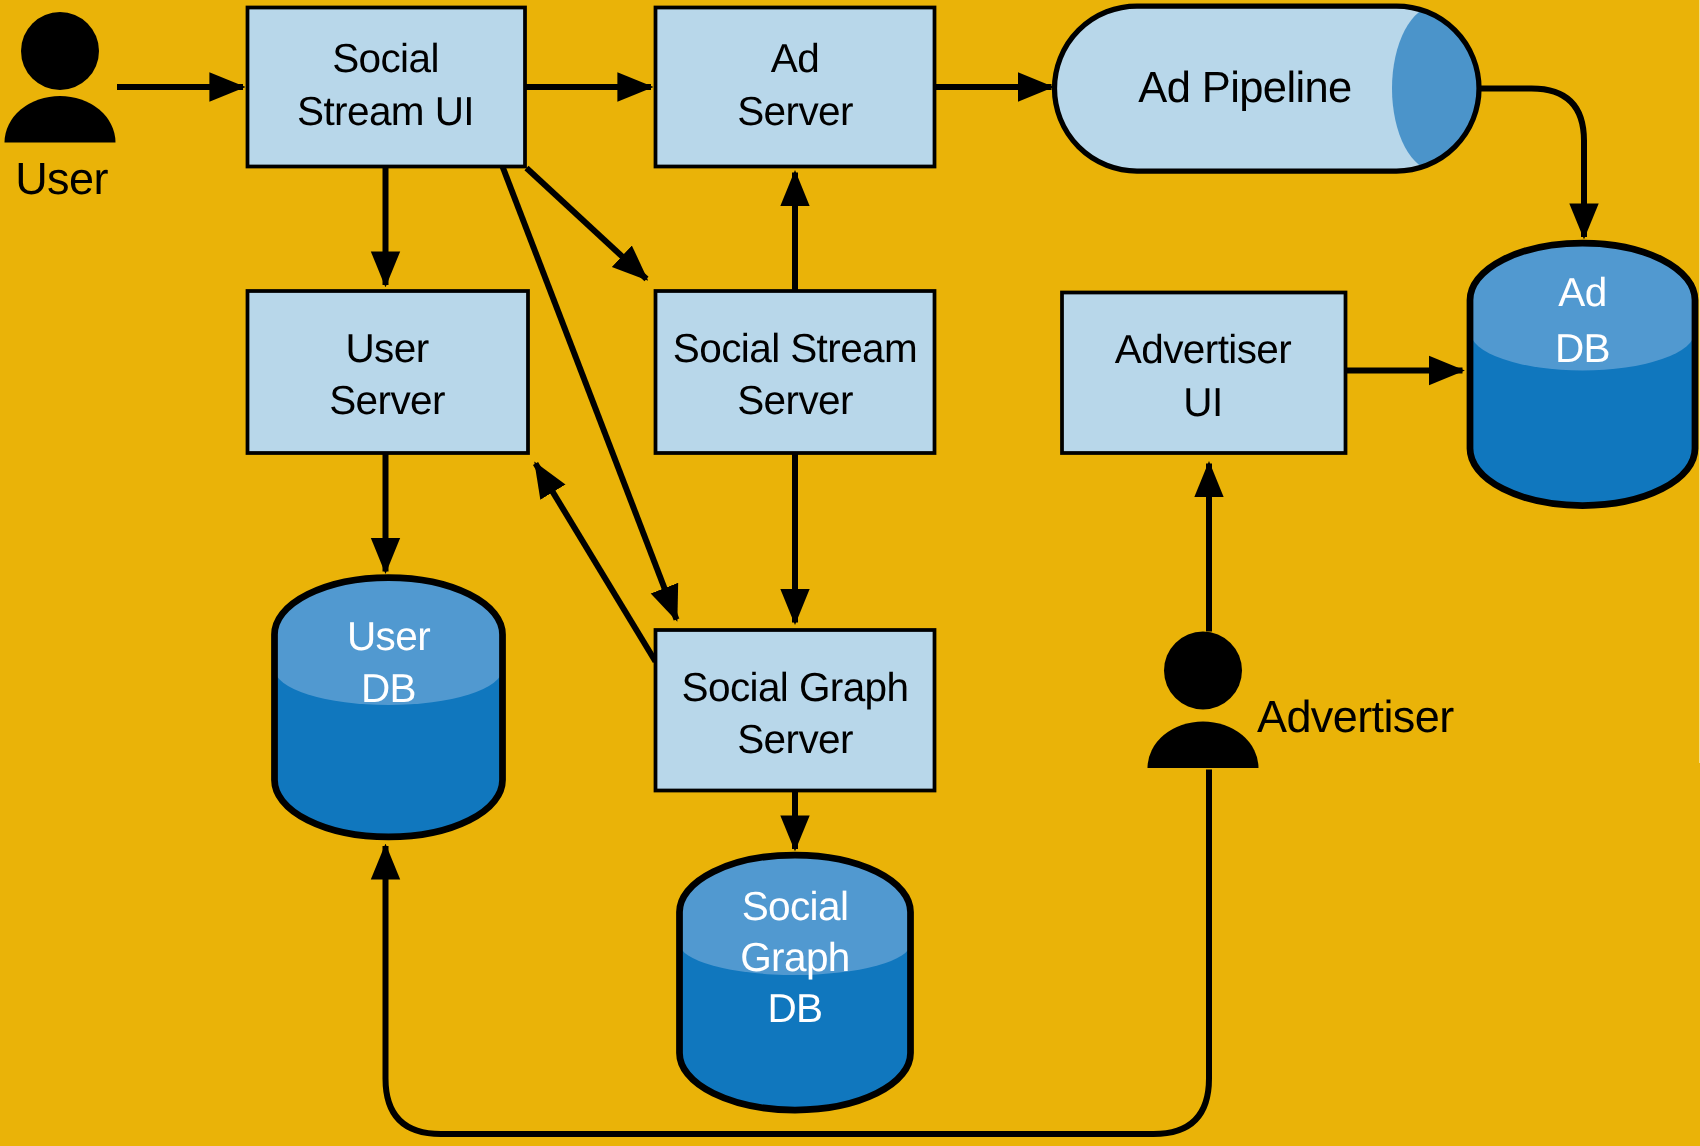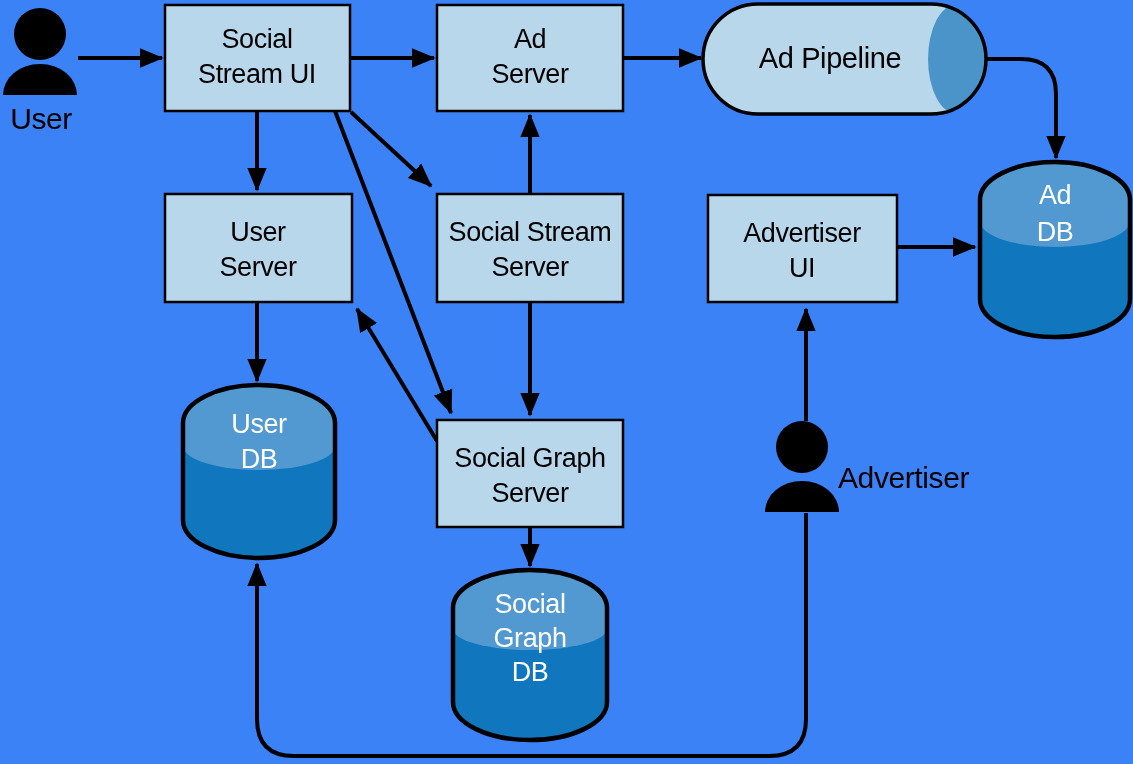--- a/index.html
+++ b/index.html
@@ -1,16 +1,16 @@
 <!DOCTYPE html>
 <html><head>
 <meta charset="utf-8">
 <style>
   html,body{margin:0;padding:0;background:#ffffff;}
-  .canvas{width:1133px;height:764px;position:relative;background:#3b82f6;}
+  .canvas{width:1133px;height:764px;position:relative;background:#eab308;}
   svg text{font-family:"Liberation Sans","DejaVu Sans",sans-serif;}
   .box-label{font-size:27px;fill:#000;letter-spacing:-0.4px;}
   .db-label{font-size:27px;fill:#ffffff;letter-spacing:-0.4px;}
   .person-label{font-size:30px;fill:#000;letter-spacing:-0.4px;}
   .pipe-label{font-size:29px;fill:#000;letter-spacing:-0.4px;}
   .edge{stroke:#000;stroke-width:4;fill:none;marker-end:url(#ah);}
   .box{stroke:#000;stroke-width:2.5;}
   .barrel-stroke{fill:none;stroke:#000;stroke-width:4.5;}
   .pipe-stroke{fill:none;stroke:#000;stroke-width:3.5;}
   .person{fill:#000;}

